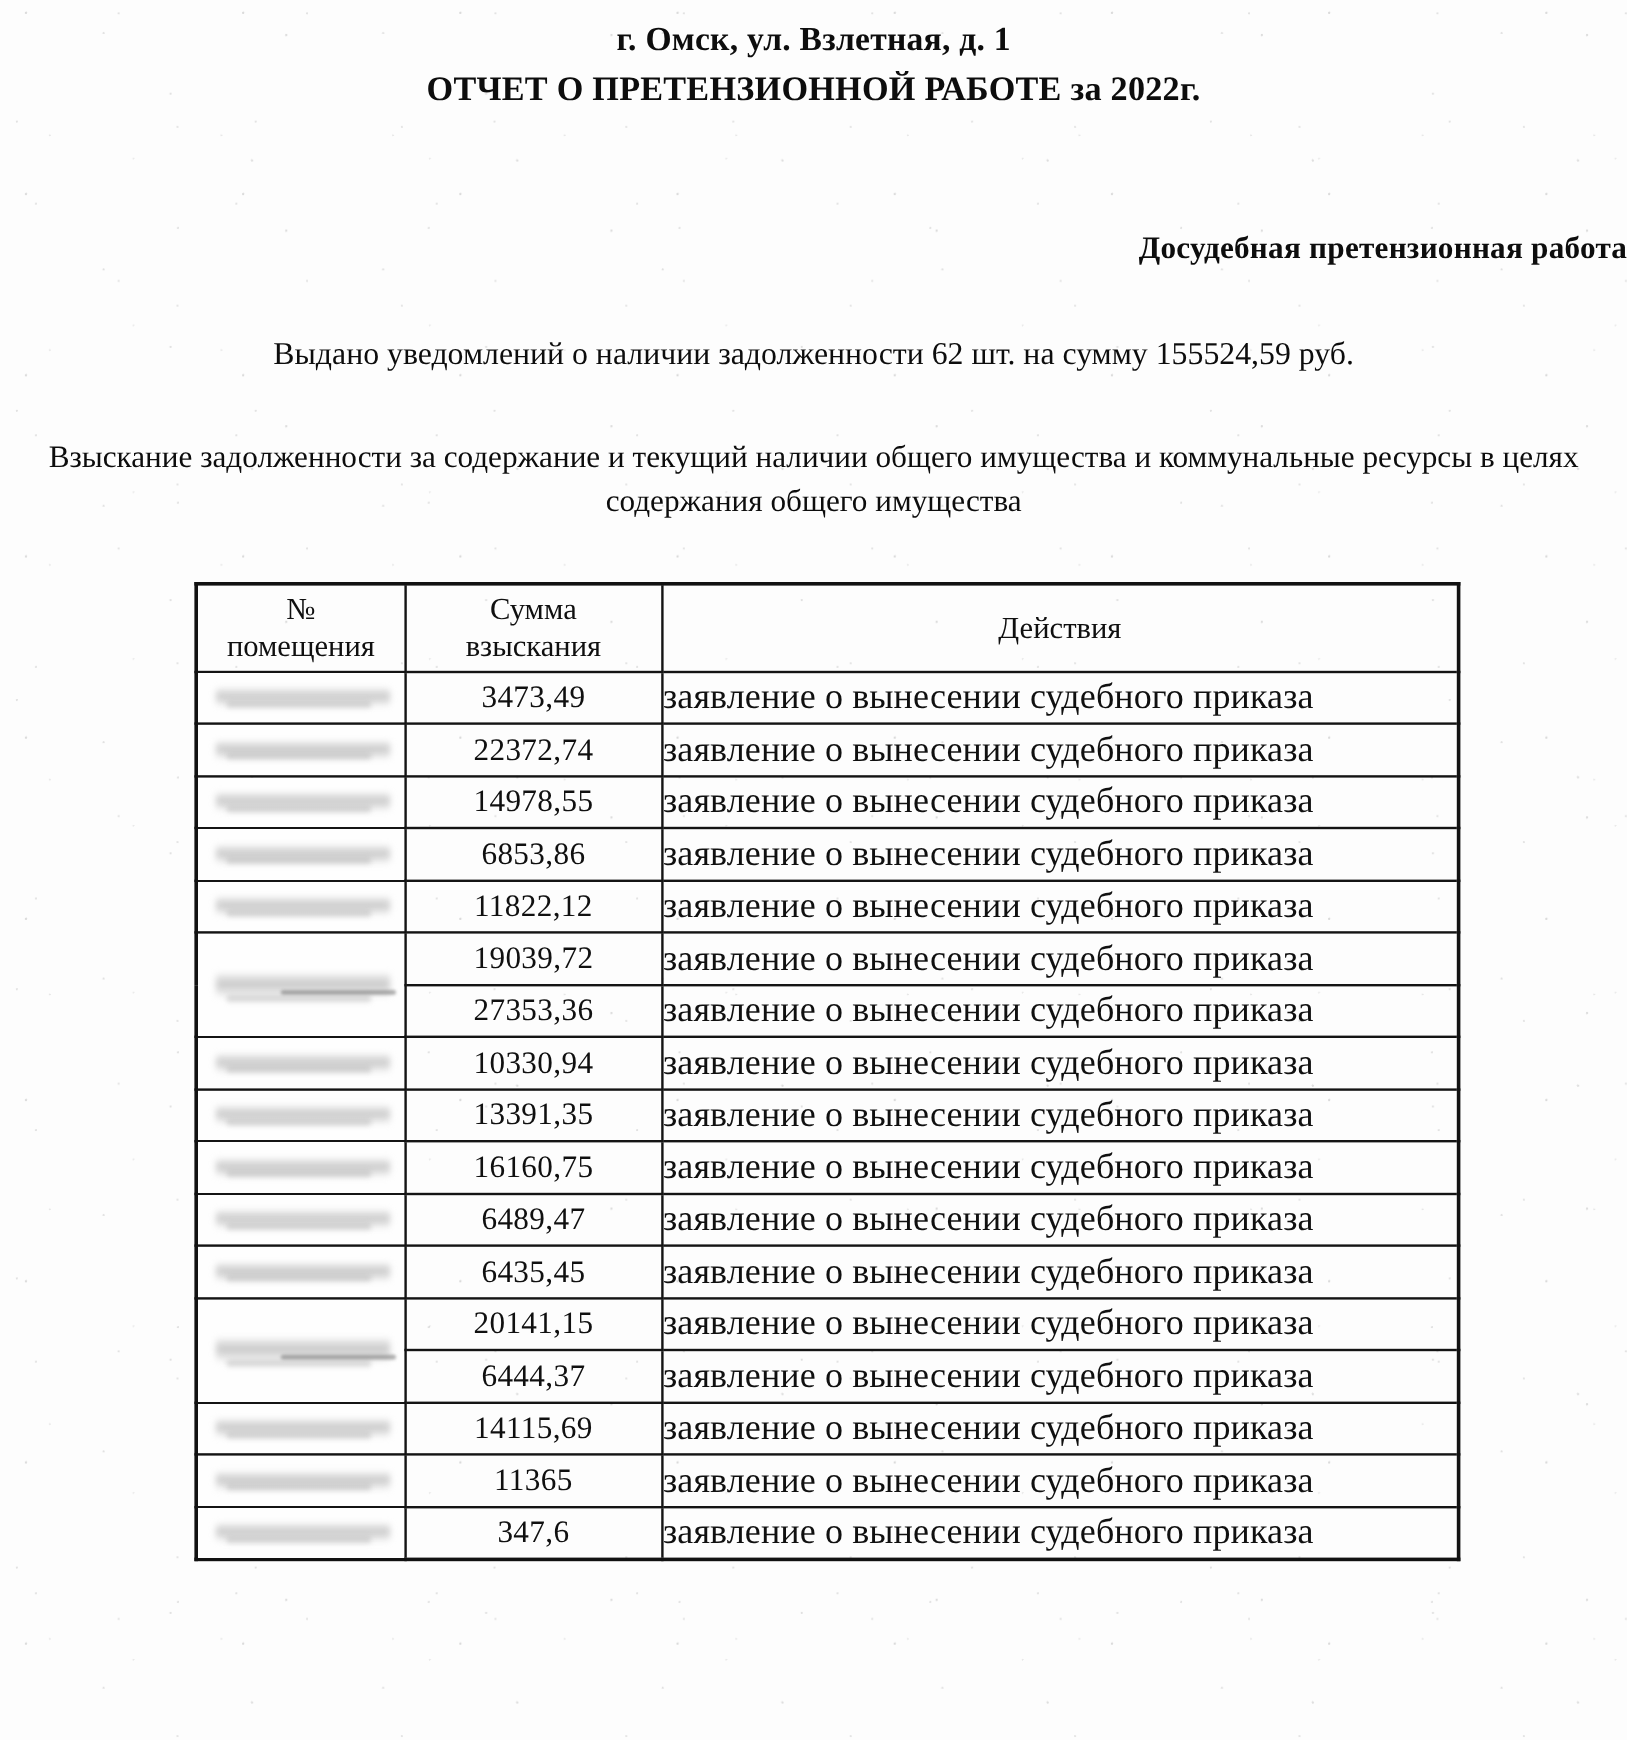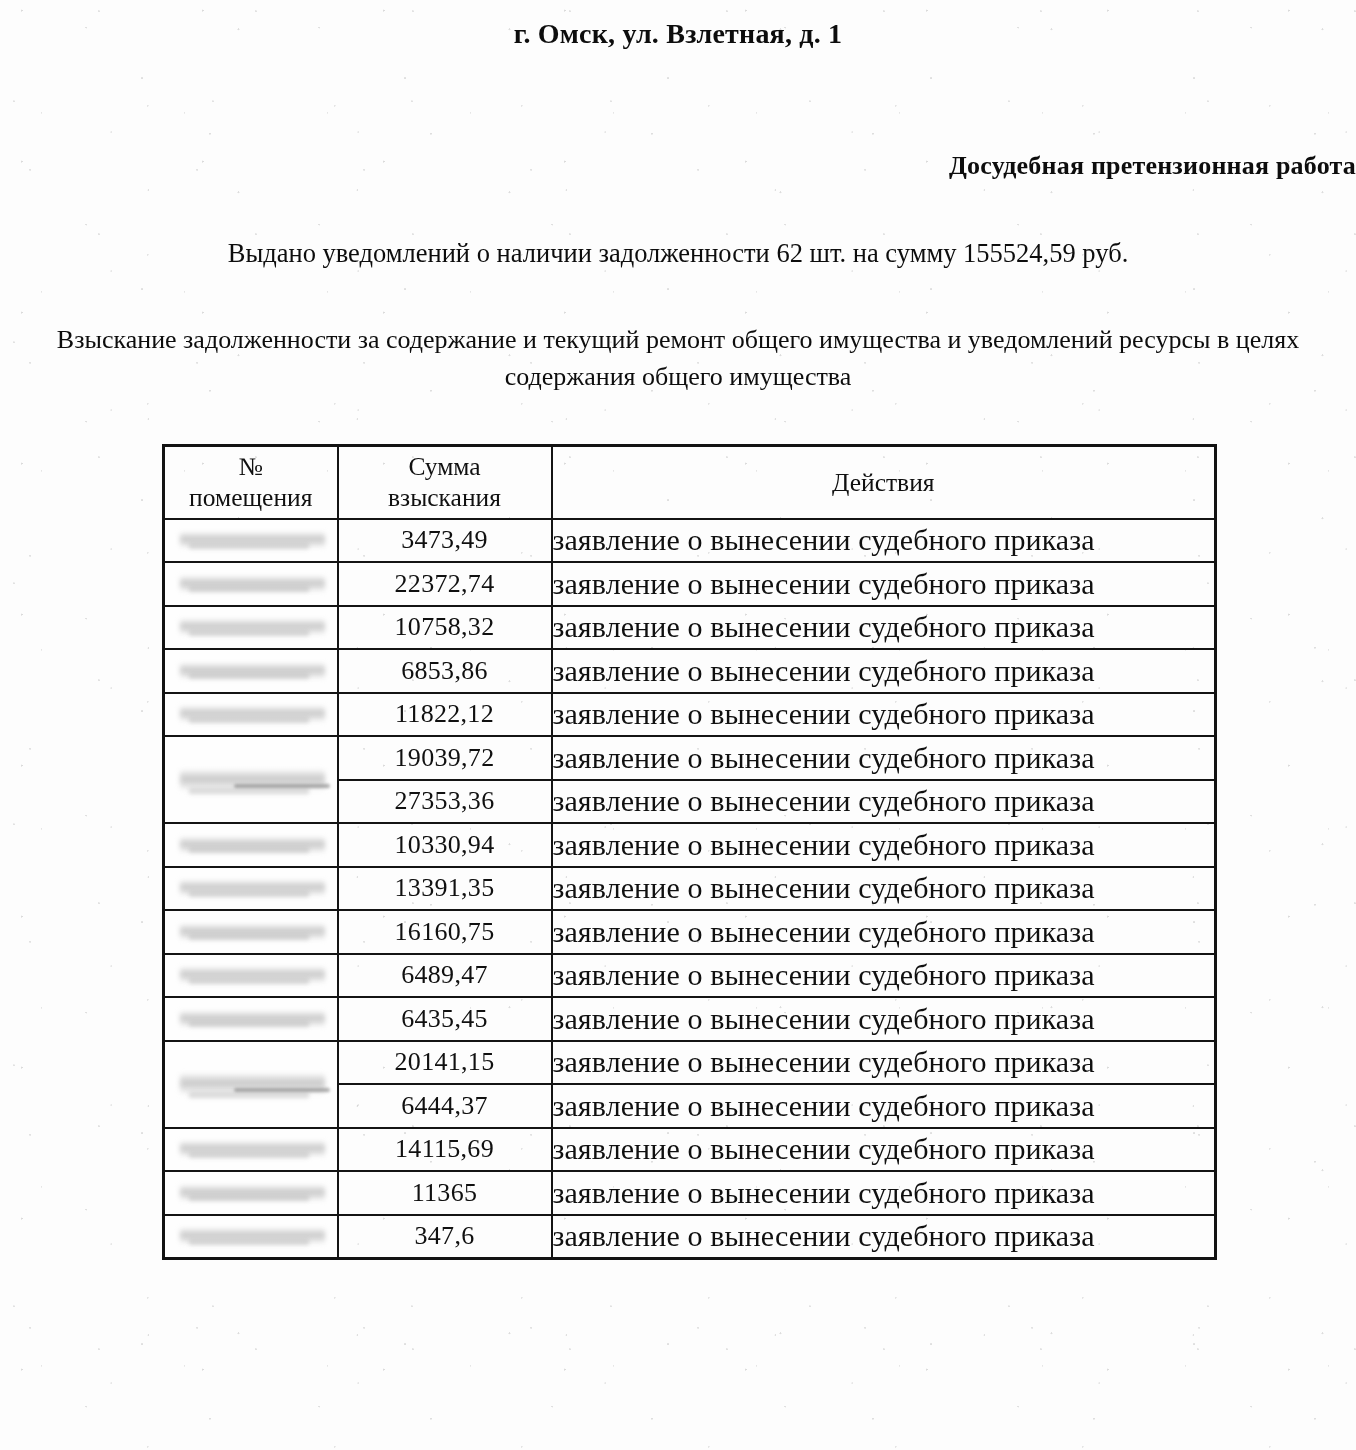--- a/index.html
+++ b/index.html
@@ -177,27 +177,28 @@
 </style>
 </head>
 <body>
 
 <div class="paper"></div>
 
 <div class="content">
 
   <div class="doc-addr">г. Омск, ул. Взлетная, д. 1</div>
 
+  <div class="doc-title">ОТЧЕТ О ПРЕТЕНЗИОННОЙ РАБОТЕ за 2022г.</div>
 
   <div class="section-head sec1">Досудебная претензионная работа</div>
 
   <div class="body-line">Выдано уведомлений о наличии задолженности 62 шт.  на сумму 155524,59 руб.</div>
 
 
-  <div class="body-para">Взыскание задолженности за содержание и текущий ремонт общего имущества и уведомлений ресурсы в целях содержания общего имущества</div>
+  <div class="body-para">Взыскание задолженности за содержание и текущий наличии общего имущества и коммунальные ресурсы в целях содержания общего имущества</div>
 
   <div class="table-wrap">
     <table class="report">
       <colgroup>
         <col class="c-room">
           <col class="c-sum">
           <col class="c-act">
       </colgroup>
       <thead>
         <tr>
@@ -227,21 +228,21 @@
               <span class="smudge s2"></span>
             </td>
             <td class="sum">22372,74</td>
             <td class="act">заявление о вынесении судебного приказа</td>
           </tr>
           <tr>
             <td class="room">
               <span class="smudge"></span>
               <span class="smudge s2"></span>
             </td>
-            <td class="sum">10758,32</td>
+            <td class="sum">14978,55</td>
             <td class="act">заявление о вынесении судебного приказа</td>
           </tr>
           <tr>
             <td class="room">
               <span class="smudge"></span>
               <span class="smudge s2"></span>
             </td>
             <td class="sum">6853,86</td>
             <td class="act">заявление о вынесении судебного приказа</td>
           </tr>

